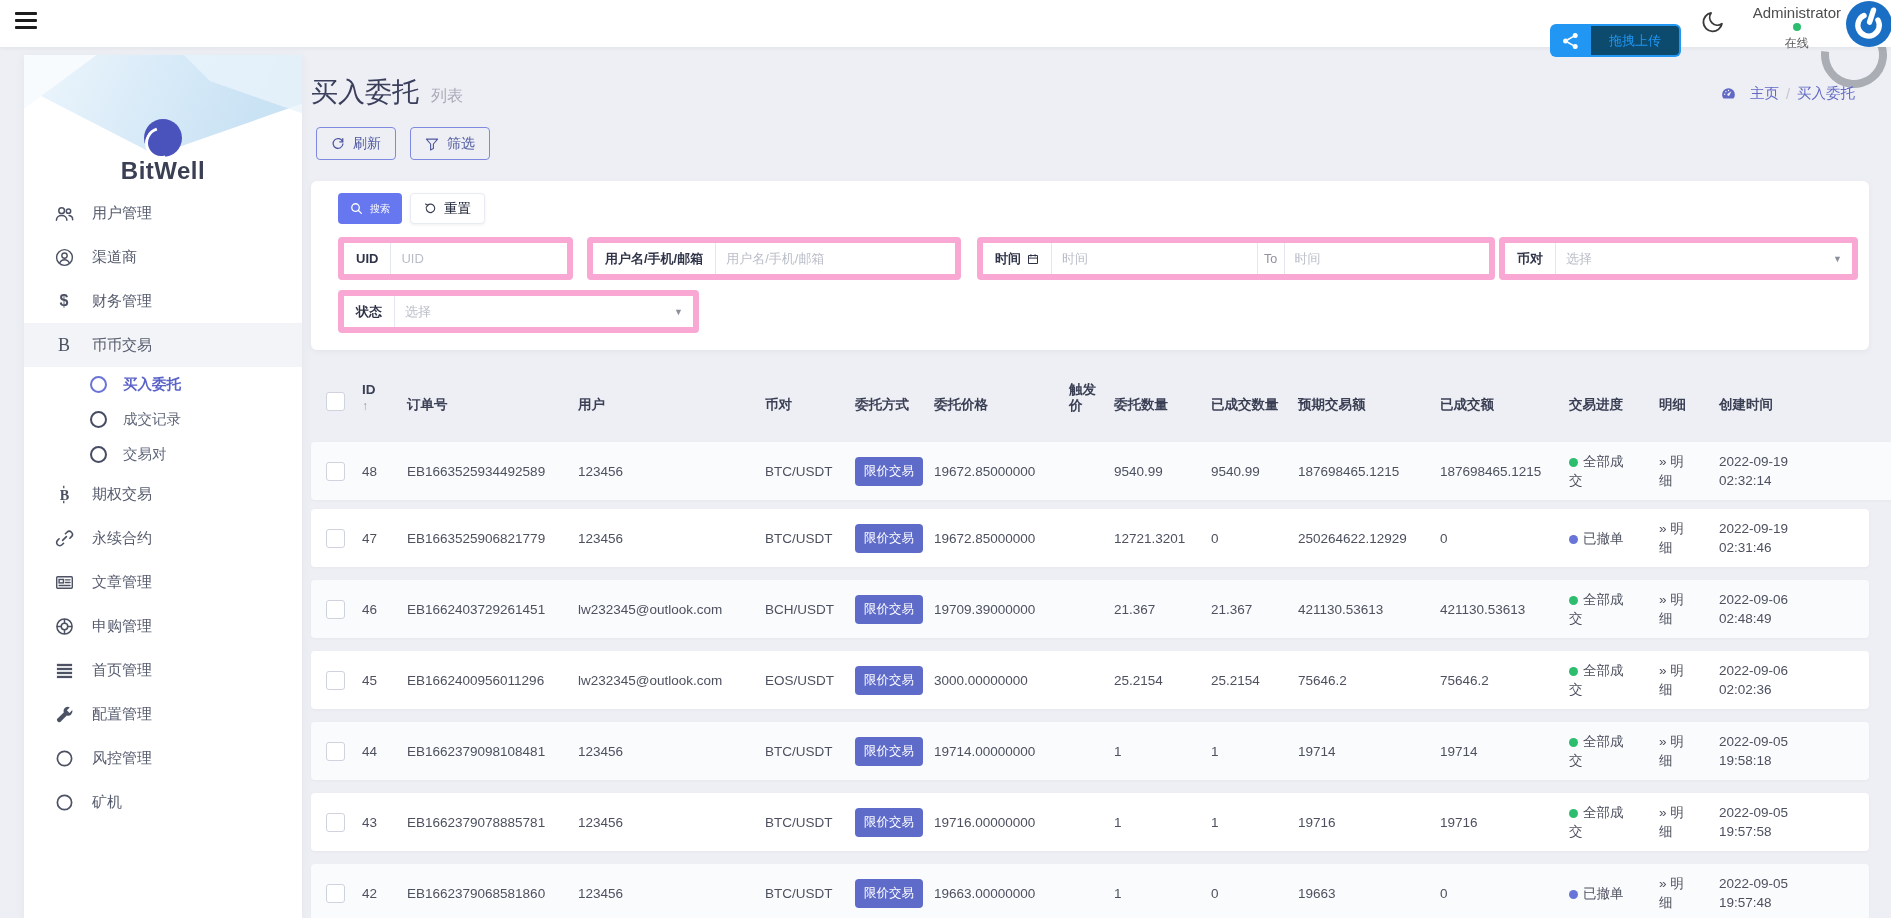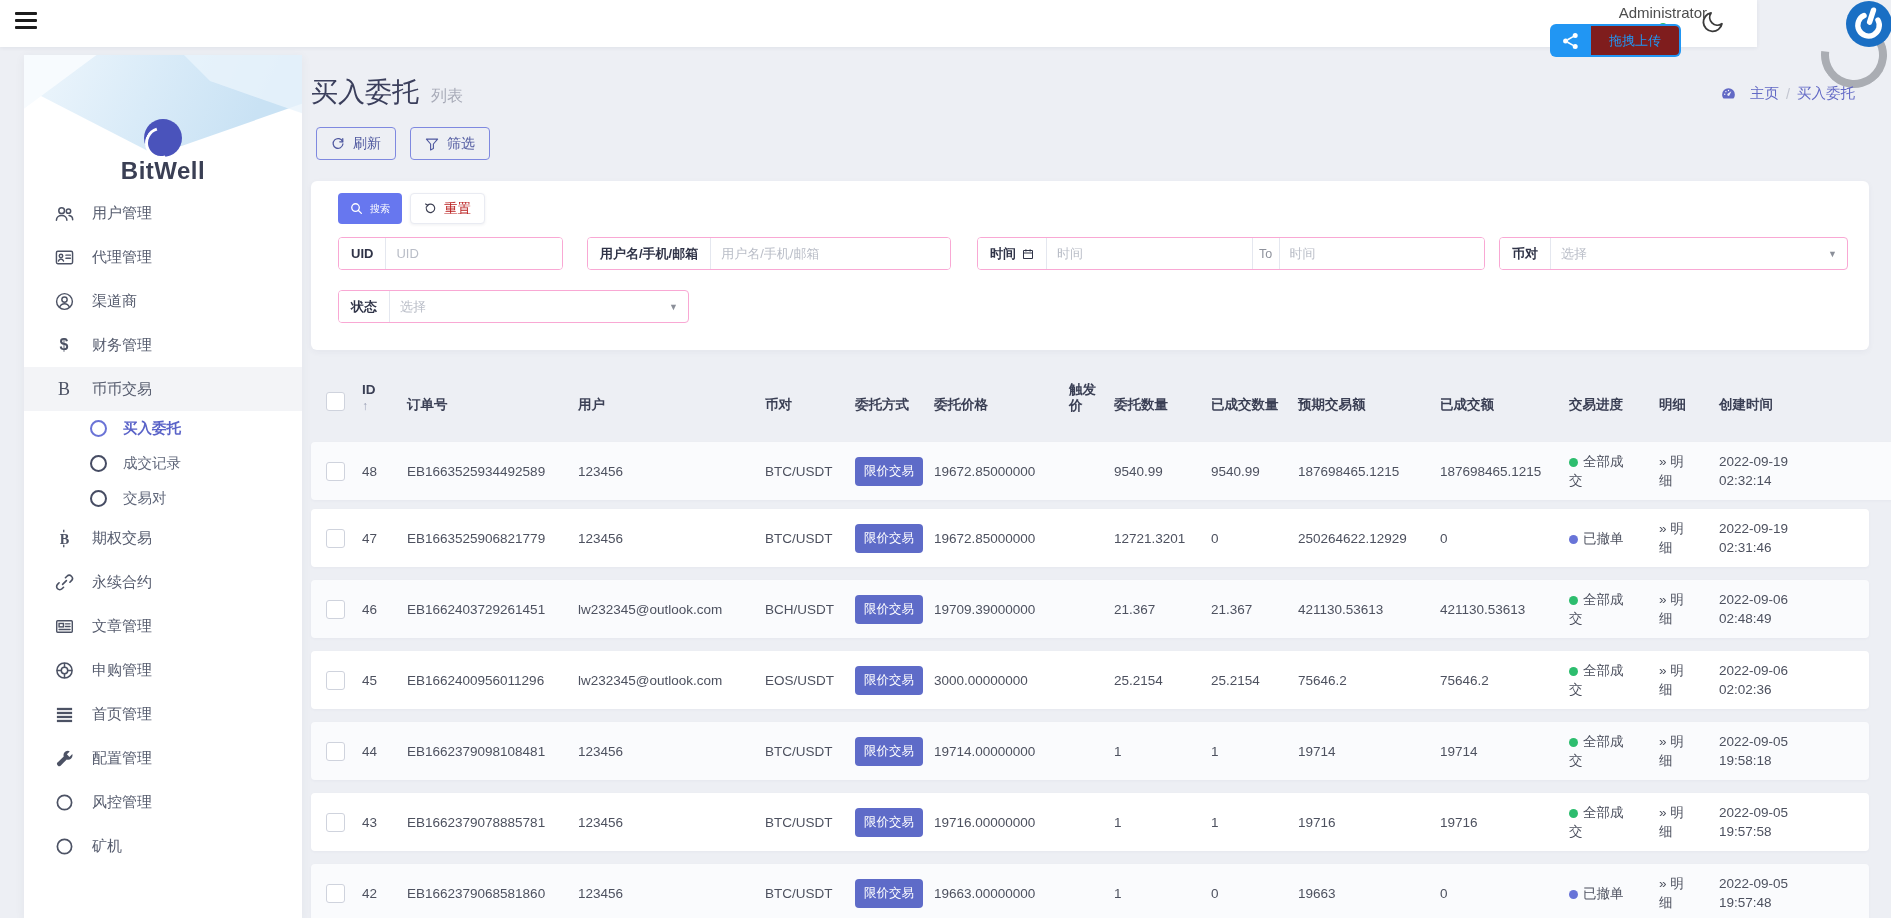--- a/index.html
+++ b/index.html
@@ -5,37 +5,37 @@
   html,body{margin:0;padding:0;}
   body{
     width:1891px;height:918px;overflow:hidden;position:relative;
     background:#edeff4;
     font-family:"Liberation Sans","DejaVu Sans",sans-serif;
     -webkit-font-smoothing:antialiased;
   }
   .canvas{position:absolute;inset:0;width:1891px;height:918px;}
 
   
-  .topbar{position:absolute;left:0;top:0;width:1757px;height:47px;background:#fff;
+  .topbar{position:absolute;left:0;top:0;width:1891px;height:47px;background:#fff;
     box-shadow:0 1px 4px rgba(40,50,80,.07);z-index:5;}
   .hamburger{position:absolute;left:15px;top:12px;width:22px;height:18px;cursor:pointer;}
   .hamburger i{display:block;height:3px;background:#1c1c1c;border-radius:1px;margin-bottom:4px;}
   .moon{position:absolute;left:1700px;top:9px;width:26px;height:26px;cursor:pointer;}
   .admin-block{position:absolute;right:50px;top:4px;text-align:right;line-height:1.25;}
   .admin-name{font-size:15px;color:#4d4d4d;}
   .online-row{font-size:12px;color:#555;display:flex;align-items:center;justify-content:flex-end;gap:5px;flex-direction:column;}
   .online-dot{width:8px;height:8px;border-radius:50%;background:#2dbd6e;display:inline-block;}
   .avatar{position:absolute;left:1846px;top:1px;width:46px;height:46px;z-index:7;}
   .gray-ring{position:absolute;left:1821px;top:22px;width:50px;height:50px;border-radius:50%;
     border:8px solid #9fa2a8;border-top-color:transparent;transform:rotate(-38deg);z-index:1;opacity:.85;}
 
   
   .upload-widget{position:absolute;left:1550px;top:24px;height:33px;display:flex;z-index:8;}
   .uw-icon{width:41px;background:#2196f3;border-radius:6px 0 0 6px;display:flex;align-items:center;justify-content:center;}
-  .uw-label{width:88px;background:#7f1d1d;border:2px solid #2196f3;border-left:none;border-radius:0 6px 6px 0;
+  .uw-label{width:88px;background:#0c4a6e;border:2px solid #2196f3;border-left:none;border-radius:0 6px 6px 0;
     display:flex;align-items:center;justify-content:center;font-size:13px;color:#2196f3;}
 
   
   .sidebar{position:absolute;left:24px;top:55px;width:278px;height:863px;background:#fff;
     box-shadow:0 2px 10px rgba(50,60,90,.06);z-index:2;overflow:hidden;}
   .side-deco{position:absolute;left:0;top:0;width:278px;height:118px;overflow:hidden;}
   .side-deco .d1{position:absolute;left:-20px;top:-30px;width:330px;height:130px;
     background:linear-gradient(115deg,#eef6fc 10%,#d9ebf8 45%,#c9e2f4 75%);
     clip-path:polygon(0 0,100% 0,100% 52%,46% 100%,0 40%);}
   .side-deco .d2{position:absolute;left:120px;top:-40px;width:220px;height:120px;background:#eaf4fb;opacity:.8;
@@ -73,22 +73,22 @@
   .btn-outline{height:33px;padding:12px 14px;border:1px solid #7f89e0;border-radius:4px;background:transparent;
     color:#4f589f;font-size:14px;display:flex;align-items:center;gap:8px;cursor:pointer;}
 
   
   .search-card{position:absolute;left:311px;top:181px;width:1558px;height:169px;background:#fff;
     border-radius:6px;box-shadow:0 2px 6px rgba(50,60,90,.05);z-index:2;}
   .btn-search{position:absolute;left:27px;top:12px;height:31px;padding:0 12px;background:#6777ef;border:none;
     border-radius:4px;color:#fff;font-size:10px;display:flex;align-items:center;gap:7px;cursor:pointer;}
   .btn-reset{position:absolute;left:99px;top:12px;height:31px;padding:0 13px;background:#fff;
     border:1px solid #e9ebf2;border-radius:4px;box-shadow:0 1px 3px rgba(50,60,90,.08);
-    color:#b91c1c;font-size:13.5px;display:flex;align-items:center;gap:7px;cursor:pointer;}
-  .fgroup{position:absolute;height:31px;display:flex;border:1px solid #f9a8d4;border-radius:4px;background:#fff;overflow:hidden;}
+    color:#0f172a;font-size:13.5px;display:flex;align-items:center;gap:7px;cursor:pointer;}
+  .fgroup{position:absolute;height:31px;display:flex;border:6px solid #f9a8d4;border-radius:4px;background:#fff;overflow:hidden;}
   .fg-label{display:flex;align-items:center;gap:6px;padding:0 12px;border-right:1px solid #e4e7ef;
     font-size:13px;font-weight:700;color:#2f3347;white-space:nowrap;background:#fff;}
   .fg-input{flex:1;border:none;outline:none;font-size:13px;color:#444;padding:0 10px;min-width:0;
     font-family:inherit;background:#fff;}
   .fg-input::placeholder{color:#b9bdc7;}
   .fg-to{width:26px;display:flex;align-items:center;justify-content:center;border-left:1px solid #e4e7ef;
     border-right:1px solid #e4e7ef;color:#8e929c;font-size:12.5px;}
   .fg-select{flex:1;display:flex;align-items:center;justify-content:space-between;padding:0 10px;cursor:pointer;}
   .fg-placeholder{font-size:13px;color:#b9bdc7;}
   .caret{font-size:9px;color:#8b8f99;}
@@ -195,37 +195,20 @@
             </svg>
         </span>
         <span>用户管理</span>
         <span class="mi-chev">
           <svg width="11" height="11" viewBox="0 0 20 20" fill="none" stroke="currentColor" stroke-width="2">
               <polyline points="13,3 6,10 13,17"></polyline>
             </svg>
         </span>
       </div>
 
-      <div class="m-item">
-        <span class="mi-icon">
-          <svg width="19" height="19" viewBox="0 0 20 20" fill="none" stroke="currentColor" stroke-width="1.5" stroke-linecap="round">
-            <rect x="1.5" y="3.5" width="17" height="13" rx="1.5"></rect>
-              <circle cx="6.3" cy="8.3" r="1.8"></circle>
-              <path d="M3.6 13.7c.5-1.5 1.5-2.2 2.7-2.2s2.2.7 2.7 2.2"></path>
-              <line x1="11.5" y1="7.5" x2="16.2" y2="7.5"></line>
-              <line x1="11.5" y1="10.8" x2="16.2" y2="10.8"></line>
-            </svg>
-        </span>
-        <span>代理管理</span>
-        <span class="mi-chev">
-          <svg width="11" height="11" viewBox="0 0 20 20" fill="none" stroke="currentColor" stroke-width="2">
-              <polyline points="13,3 6,10 13,17"></polyline>
-            </svg>
-        </span>
-      </div>
 
       <div class="m-item">
         <span class="mi-icon">
           <svg width="19" height="19" viewBox="0 0 20 20" fill="none" stroke="currentColor" stroke-width="1.5" stroke-linecap="round">
             <circle cx="10" cy="10" r="8.3"></circle>
               <circle cx="10" cy="8" r="2.8"></circle>
               <path d="M4.8 16c1-2.4 2.9-3.7 5.2-3.7s4.2 1.3 5.2 3.7"></path>
             </svg>
         </span>
         <span>渠道商</span>

